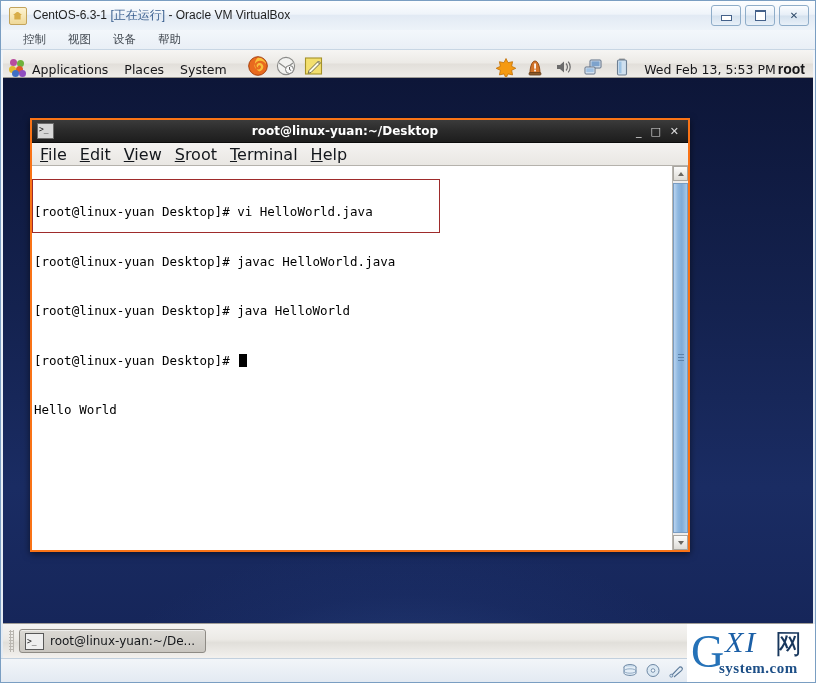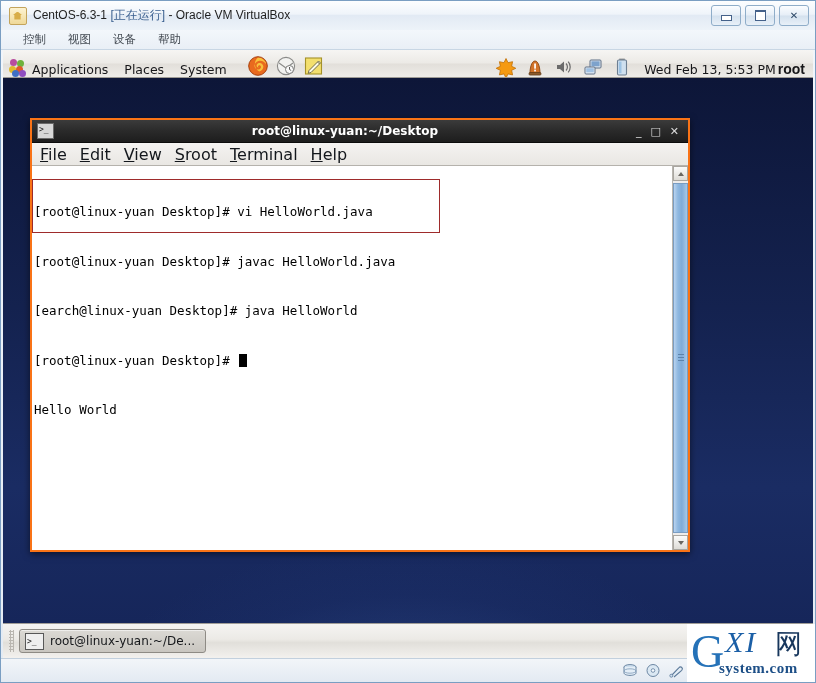--- a/index.html
+++ b/index.html
@@ -651,21 +651,21 @@
         <span class="tmenu"><u>V</u><span>iew</span></span>
         <span class="tmenu"><u>S</u><span>root</span></span>
         <span class="tmenu"><u>T</u><span>erminal</span></span>
         <span class="tmenu"><u>H</u><span>elp</span></span>
       </div>
 
       <div id="terminal-body">
         <div id="terminal-text">
           <div class="term-line">[root@linux-yuan Desktop]# vi HelloWorld.java</div>
           <div class="term-line">[root@linux-yuan Desktop]# javac HelloWorld.java</div>
-          <div class="term-line">[earch@linux-yuan Desktop]# java HelloWorld</div>
+          <div class="term-line">[root@linux-yuan Desktop]# java HelloWorld</div>
           <div class="term-line"><span>[root@linux-yuan Desktop]# </span><span id="term-cursor"></span></div>
           <div class="term-line">Hello World</div>
           <div id="annotation-box"></div>
         </div>
 
         <div id="terminal-scrollbar">
           <div class="sb-arrow up"></div>
           <div id="sb-track">
             <div id="sb-thumb">
               <div id="sb-grip">

